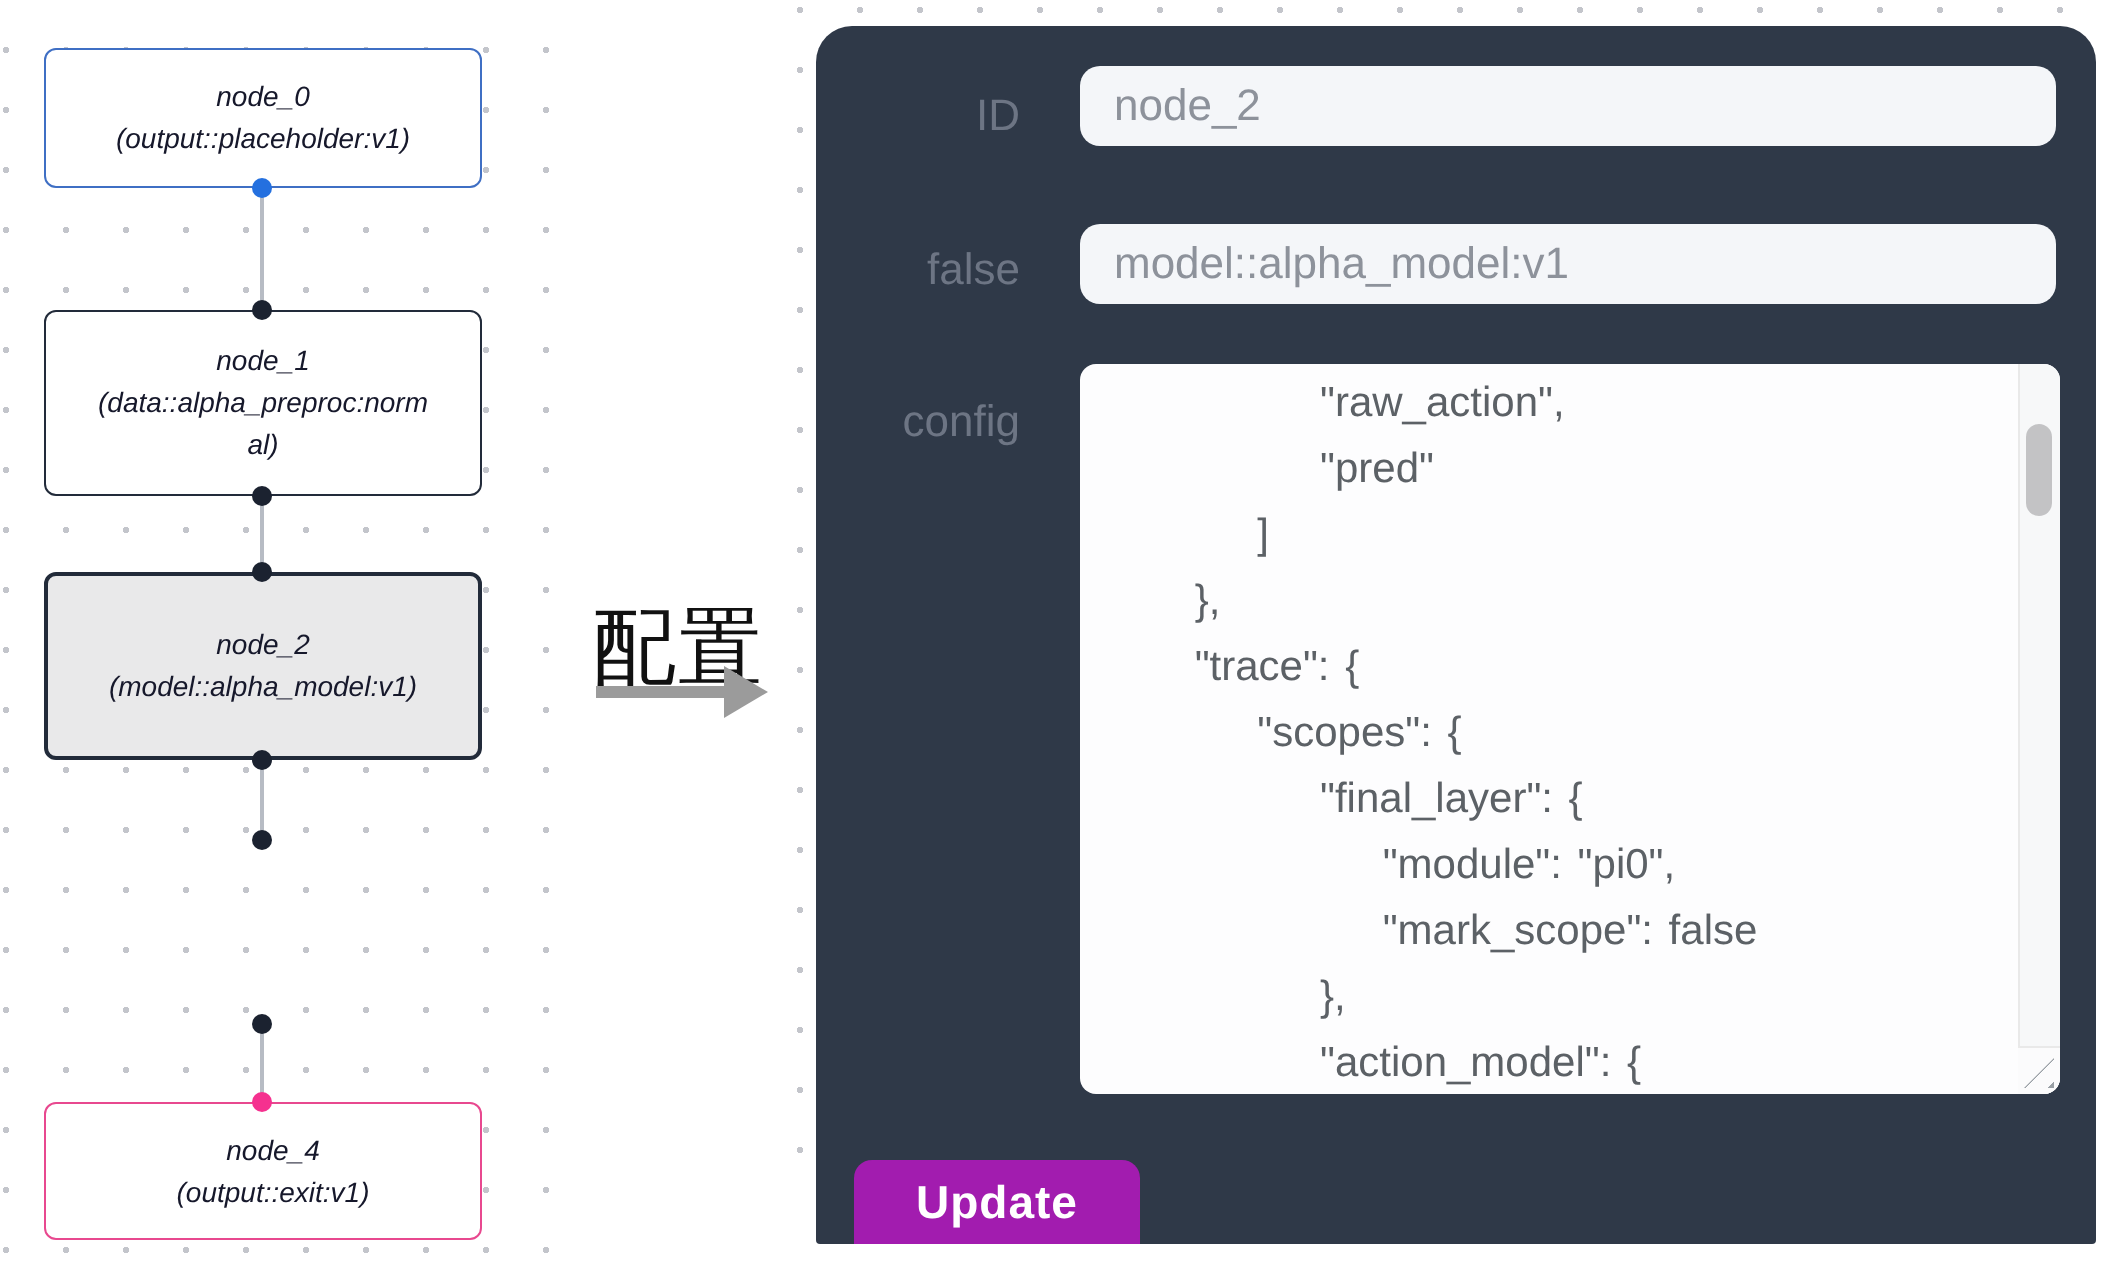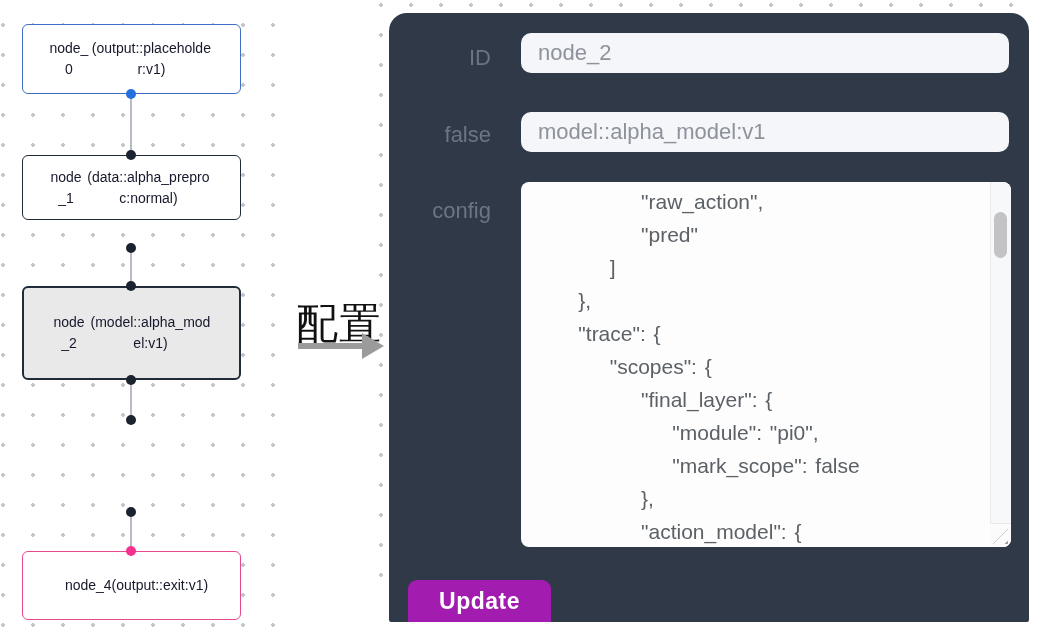--- a/index.html
+++ b/index.html
@@ -9,29 +9,29 @@
 
   
   .flow-canvas {
     position:absolute; left:0; top:0; width:280px; height:643px;
     background-image:radial-gradient(circle,#c3c5cb 1.6px,transparent 1.7px);
     background-size:30px 30px; background-position:-12px 10px;
   }
   .node {
     position:absolute; left:22px; width:219px; background:#ffffff;
     border:1.5px solid #222b3a; border-radius:6px;
-    display:flex; flex-direction:row; align-items:center; justify-content:center;
+    display:flex; flex-direction:column; align-items:center; justify-content:center;
     text-align:center; font-size:14px; line-height:1.5; color:#16182b;
-    padding:6px 26px; word-break:break-all; z-index:2;
+    padding:6px 26px; word-break:break-all; z-index:2;font-style:italic;
   }
   .node-input    { border-color:#3f6fc4; }
   .node-selected { background:#e9e9ea; border-width:2px; }
   .node-output   { border-color:#e8488f;padding-left:36px; }
   .n0 { top:24px;  height:70px; }
-  .n1 { top:155px; height:65px; }
+  .n1 { top:155px; height:93px; }
   .n2 { top:286px; height:94px; }
   .n3 { top:420px; height:92px; }
   .n4 { top:551px; height:69px; }
 
   .edge { position:absolute; left:130px; width:2px; background:#b7bcc4; z-index:1; }
   .e0 { top:94px;  height:61px; }
   .e1 { top:248px; height:38px; }
   .e2 { top:380px; height:40px; }
   .e3 { top:512px; height:39px; }
 
@@ -43,21 +43,21 @@
   
   .annot-label { position:absolute; left:296px; top:296px; font-size:42px; font-weight:500;
                  color:#111111; letter-spacing:1px; }
   .arrow-shaft { position:absolute; left:298px; top:343px; width:66px; height:6px; background:#9b9b9b; }
   .arrow-head  { position:absolute; left:362px; top:333px; width:0; height:0;
                  border-left:22px solid #9b9b9b; border-top:13px solid transparent;
                  border-bottom:13px solid transparent; }
 
   
   .right-canvas {
-    position:absolute; left:371px; top:0; width:650px; height:596px;
+    position:absolute; left:390px; top:0; width:650px; height:596px;
     background-image:radial-gradient(circle,#c3c5cb 1.6px,transparent 1.7px);
     background-size:30px 30px; background-position:-5px -10px;
   }
   .panel {
     position:absolute; left:18px; top:13px; width:640px; height:609px;
     background:#2f3948; border-radius:18px 18px 2px 2px;
   }
   .field-label { position:absolute; left:0; width:102px; text-align:right;
                  color:#6d7584; font-size:22px; }
   .lbl-id     { top:32px; }

